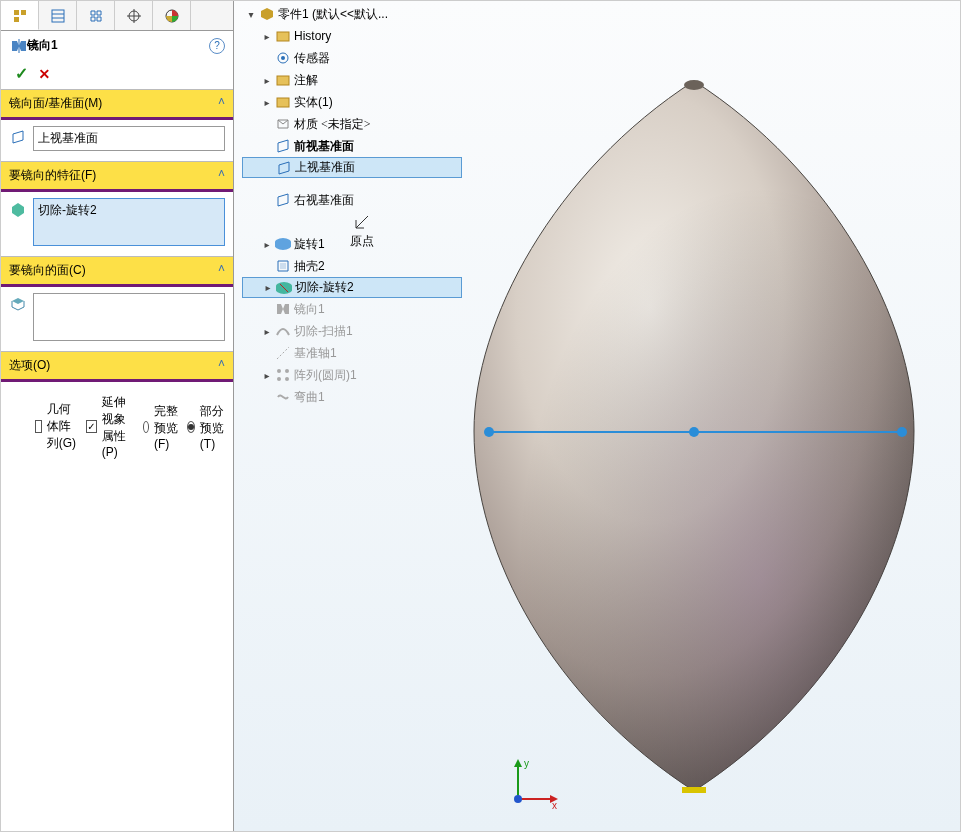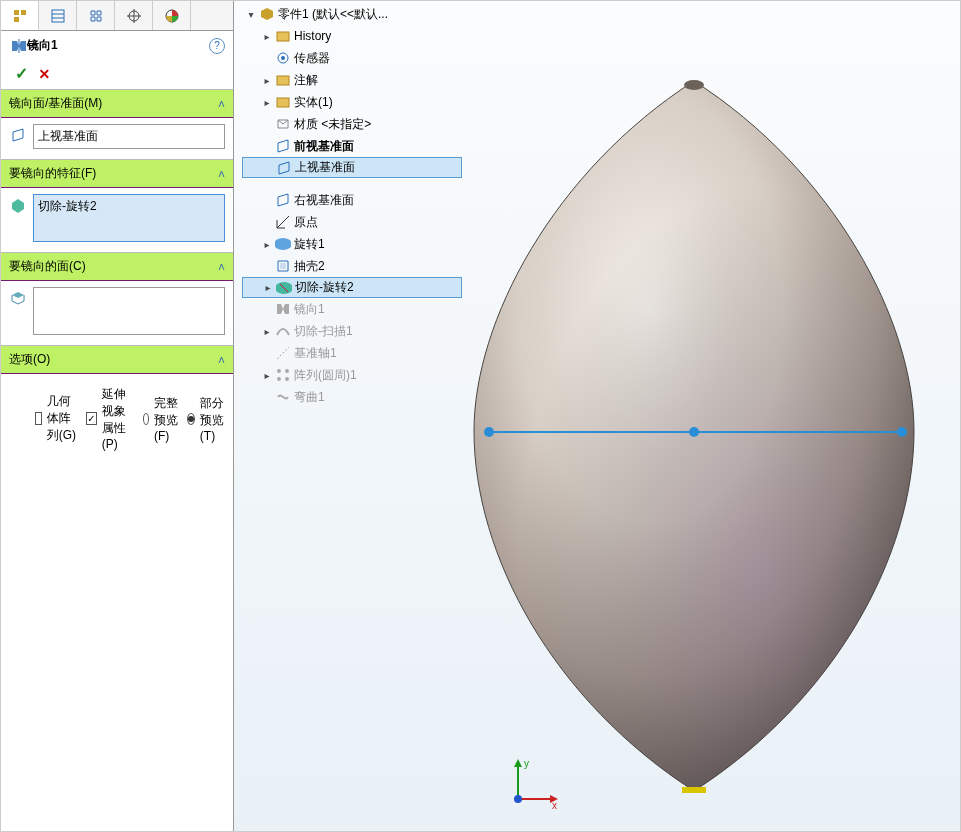--- a/index.html
+++ b/index.html
@@ -7,21 +7,21 @@
 .panel { position: absolute; left: 0; top: 0; width: 233px; height: 832px; background: #fff; border-right: 1px solid #999; display: flex; flex-direction: column; }
 .tabbar { display: flex; border-bottom: 1px solid #999; height: 30px; background: #f5f5f5; }
 .tabbar .tab { width: 38px; display: flex; align-items: center; justify-content: center; border-right: 1px solid #ccc; cursor: pointer; }
 .tabbar .tab.active { background: #fff; border-bottom: 1px solid #fff; }
 .pm-header { display: flex; align-items: center; padding: 6px 8px 6px 10px; }
 .pm-title { flex: 1; font-weight: bold; font-size: 12px; }
 .help { width:16px;height:16px;border:1px solid #5a8dc7;border-radius:50%;color:#2a6fb8;font-size:10px;display:flex;align-items:center;justify-content:center;cursor:pointer;}
 .pm-actions { display:flex; gap:10px; padding:4px 12px 6px 14px; align-items:center;}
 .ok { color:#1e8a1e; font-size:16px; cursor:pointer; font-weight:bold;}
 .cancel { color:#c00; font-size:14px; cursor:pointer; font-weight:bold;}
-.section-head { background:#bef264; border-top:1px solid #bbb; border-bottom:1px solid #701a75; padding:5px 8px; font-size:12px; display:flex; align-items:flex-end; cursor:pointer;}
+.section-head { background:#fde047; border-top:1px solid #bbb; border-bottom:3px solid #701a75; padding:5px 8px; font-size:12px; display:flex; align-items:flex-start; cursor:pointer;}
 .section-head .chev { margin-left:auto; color:#3b6fb0; font-size:12px;}
 .section-body { padding:6px 8px 10px 8px; }
 .inputrow { display:flex; align-items:flex-start; gap:6px; }
 .icon-slot { width:18px; display:flex; justify-content:center; padding-top:3px;}
 .selbox { flex:1; border:1px solid #7aa7d8; background:#fff; min-height:22px; padding:3px 4px; }
 .selbox.tall { min-height:48px; }
 .selbox.sel { background:#d6e8f7; border:1px solid #4a90d9;}
 .selbox.plain { border:1px solid #999; }
 .opt-group { padding:6px 0 0 26px; display:flex; flex-direction:row; gap:6px;}
 .chk,.rad { display:flex; align-items:center; gap:5px; cursor:pointer;}
@@ -203,21 +203,21 @@
         </div>
         <div class="tree-row" style="padding-left: 20px;">
           <span class="exp">▸</span>
           <span class="ticon">
             <svg viewBox="0 0 16 16" width="16" height="16">
               <rect x="2" y="4" width="12" height="9" fill="#e6c15a" stroke="#b3861f"></rect>
             </svg>
           </span>
           <span>实体(1)</span>
         </div>
-        <div class="tree-row" style="padding-left: 20px;">
+        <div class="tree-row" style="padding-left: 20px; font-family: Liberation Serif, serif;">
           <span class="exp"></span>
           <span class="ticon">
             <svg viewBox="0 0 16 16" width="16" height="16">
               <path d="M3 4h10v8H3z" fill="none" stroke="#888"></path>
               <path d="M3 4l5 4 5-4" fill="none" stroke="#888"></path>
             </svg>
           </span>
           <span>材质 &lt;未指定&gt;</span>
         </div>
         <div class="tree-row" style="padding-left: 20px; font-weight: bold;">
@@ -240,21 +240,21 @@
         </div>
         <div class="tree-row" style="padding-left: 20px; margin-top: 11px;">
           <span class="exp"></span>
           <span class="ticon">
             <svg viewBox="0 0 16 16" width="16" height="16">
               <path d="M3 5l10-3v9L3 14z" fill="none" stroke="#2a6fb8"></path>
             </svg>
           </span>
           <span>右视基准面</span>
         </div>
-        <div class="tree-row" style="padding-left: 20px;">
+        <div class="tree-row" style="padding-left: 20px; flex-direction: column;">
           <span class="exp"></span>
           <span class="ticon">
             <svg viewBox="0 0 16 16" width="16" height="16">
               <path d="M2 14L14 2M2 14h8M2 14V6" fill="none" stroke="#333"></path>
             </svg>
           </span>
           <span>原点</span>
         </div>
         <div class="tree-row" style="padding-left: 20px;">
           <span class="exp">▸</span>

